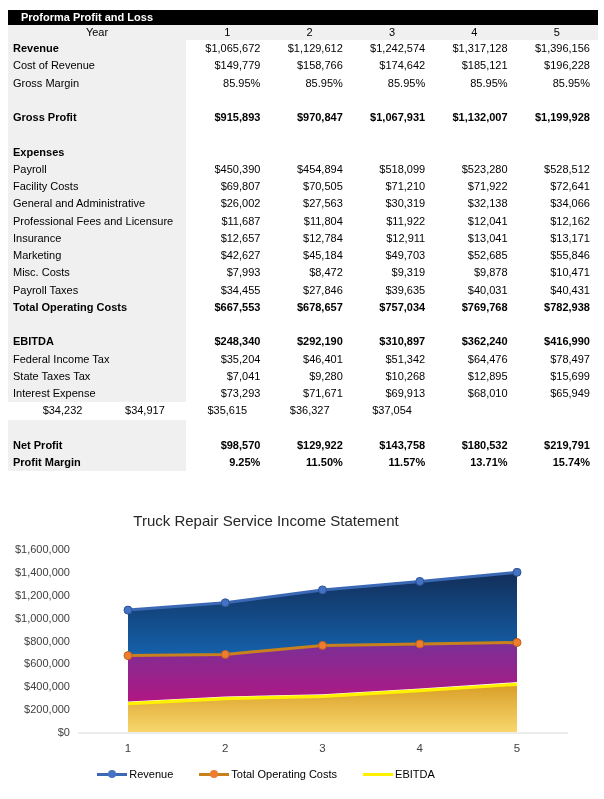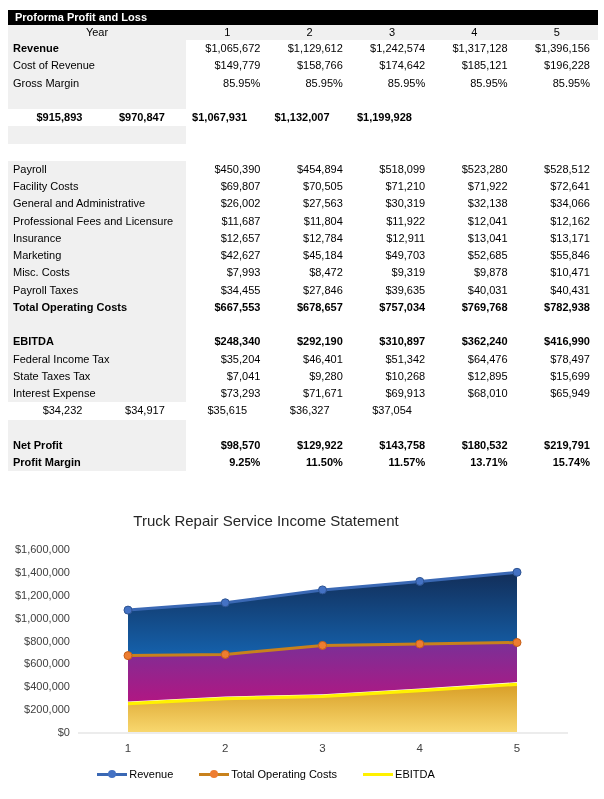--- a/index.html
+++ b/index.html
@@ -1,21 +1,21 @@
 <!DOCTYPE html>
 <html><head>
 <meta charset="utf-8">
 <style>
   html,body{margin:0;padding:0;background:#ffffff;}
   .page{position:relative;width:604px;height:799px;background:#ffffff;overflow:hidden;
         font-family:"Liberation Sans",sans-serif;color:#000;}
   
   .pnl{position:absolute;left:8px;top:10px;width:590px;}
   .pnl-header{background:#000000;color:#ffffff;font-weight:bold;font-size:11px;
-              height:15px;line-height:15px;padding-left:7px;}
+              height:15px;line-height:15px;padding-left:13px;}
   .year-row{display:flex;background:#F0F0F0;height:15px;line-height:15px;font-size:11px;}
   .year-row .ylbl{width:178px;text-align:center;}
   .year-row .ycol{width:82.4px;text-align:center;}
   .row{display:flex;height:17.25px;line-height:17.25px;font-size:11px;background:#ffffff;}
   .row .lbl{width:173px;padding-left:5px;background:#F0F0F0;white-space:nowrap;overflow:hidden;}
   .row .val{width:74.4px;padding-right:8px;text-align:right;white-space:nowrap;}
   .b{font-weight:bold;}
   
   .chart{position:absolute;left:0;top:500px;width:532px;height:299px;}
   .chart-title{position:absolute;left:0;top:12px;width:100%;text-align:center;
@@ -71,35 +71,37 @@
         </div>
         <div class="row">
           <div class="lbl"></div>
           <div class="val"></div>
           <div class="val"></div>
           <div class="val"></div>
           <div class="val"></div>
           <div class="val"></div>
         </div>
         <div class="row">
+          <div class="lbl b">Gross Profit</div>
           <div class="val b">$915,893</div>
           <div class="val b">$970,847</div>
           <div class="val b">$1,067,931</div>
           <div class="val b">$1,132,007</div>
           <div class="val b">$1,199,928</div>
         </div>
         <div class="row">
           <div class="lbl"></div>
           <div class="val"></div>
           <div class="val"></div>
           <div class="val"></div>
           <div class="val"></div>
           <div class="val"></div>
         </div>
         <div class="row">
+          <div class="lbl b">Expenses</div>
           <div class="val"></div>
           <div class="val"></div>
           <div class="val"></div>
           <div class="val"></div>
           <div class="val"></div>
         </div>
         <div class="row">
           <div class="lbl">Payroll</div>
           <div class="val">$450,390</div>
           <div class="val">$454,894</div>

